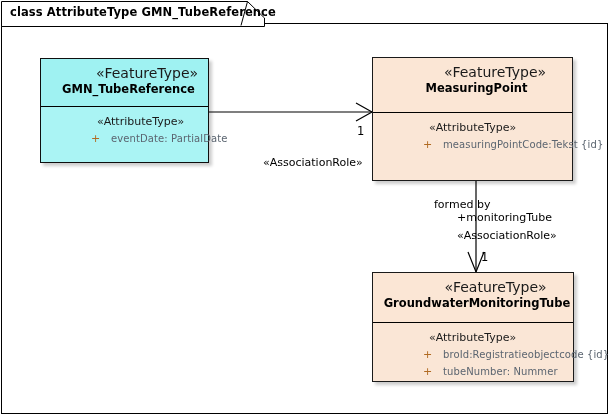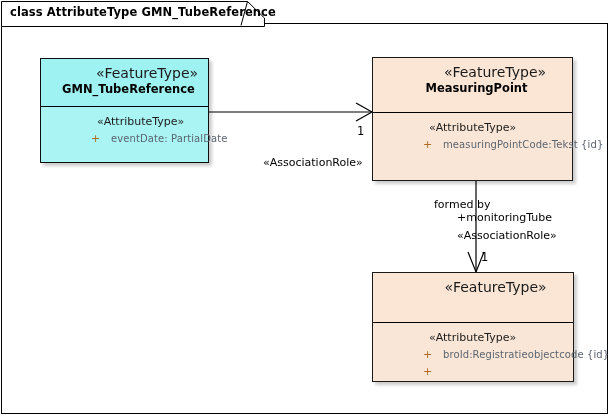--- a/index.html
+++ b/index.html
@@ -193,29 +193,31 @@
       <div class="attr-row">
         <span class="attr-vis">+</span>
         <span class="attr-text">measuringPointCode:Tekst {id}</span>
       </div>
     </div>
   </div>
 
   <div class="uml-class peach" style="left:372px; top:272px; width:202px; height:110px;">
     <div class="uml-header" style="height:50px;">
       <div class="stereotype">«FeatureType»</div>
+      <div class="class-name">GroundwaterMonitoringTube</div>
     </div>
     <div class="uml-body">
       <div class="attr-stereotype">«AttributeType»</div>
       <div class="attr-row">
         <span class="attr-vis">+</span>
         <span class="attr-text">broId:Registratieobjectcode {id}</span>
       </div>
       <div class="attr-row">
         <span class="attr-vis">+</span>
+        <span class="attr-text">tubeNumber: Nummer</span>
       </div>
     </div>
   </div>
 
   <div class="conn-label mult" style="left:357px; top:124px;">1</div>
   <div class="conn-label" style="left:263px; top:156px;">«AssociationRole»</div>
 
   <div class="conn-label" style="left:434px; top:198px;">formed by</div>
   <div class="clip-box" style="left:457px; top:211px; width:130px; height:38px;text-align:right;">
     <div class="conn-label" style="left:0px; top:0px;">+monitoringTube</div>

